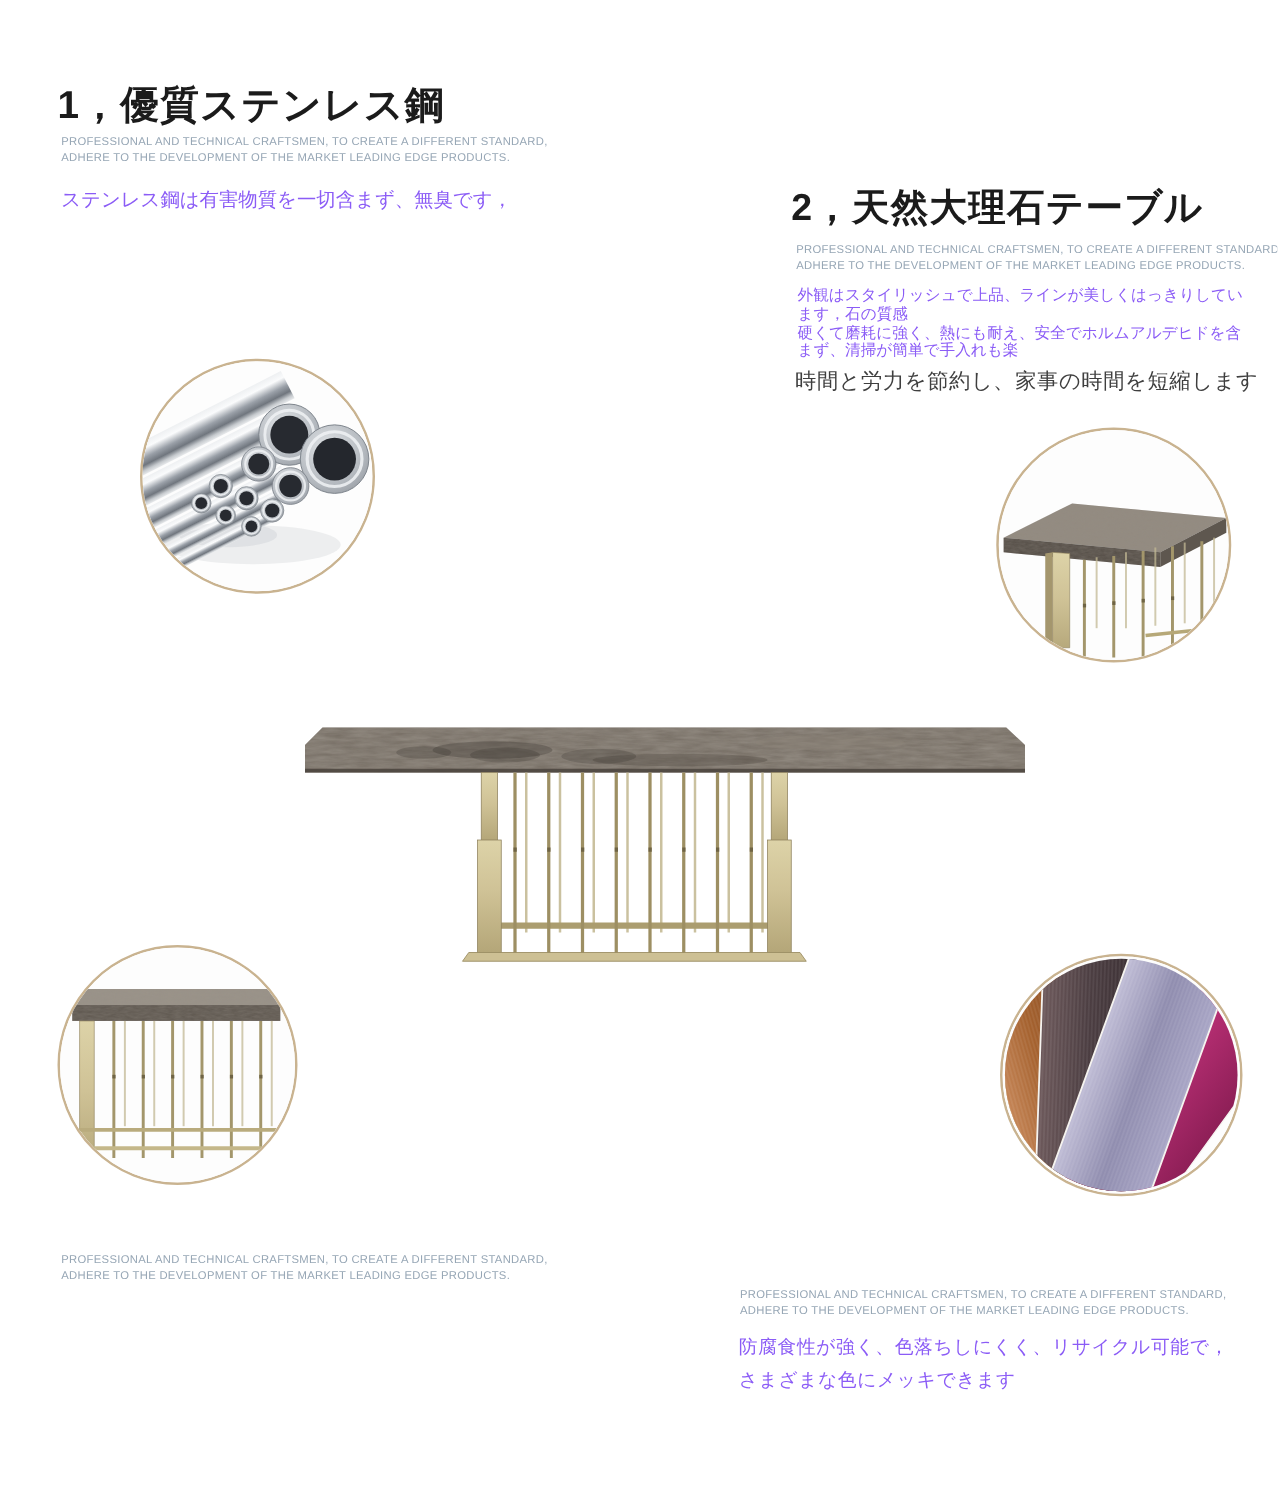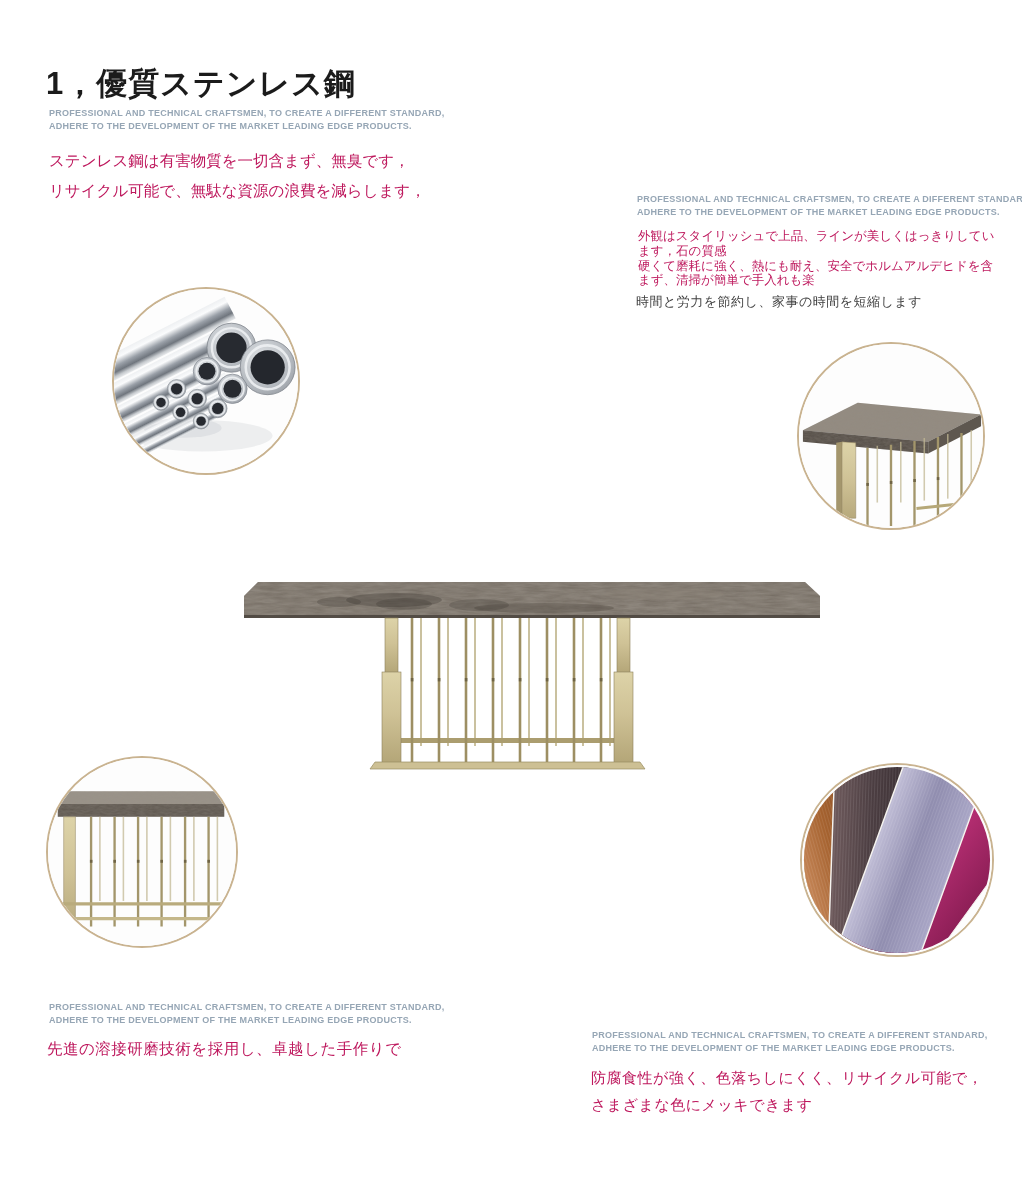--- a/index.html
+++ b/index.html
@@ -11,47 +11,46 @@
   .heading{
     margin:0;color:#1b1b1b;font-weight:600;letter-spacing:1px;line-height:1.15;
     font-family:"Liberation Sans","DejaVu Sans",sans-serif;
   }
   .heading.h1{font-size:31px;}
   .heading.h2{font-size:30px;}
   .heading.h3{font-size:33px;font-weight:900;-webkit-text-stroke:0.9px #161616;}
   .heading.h4{font-size:31px;}
   .tagline{
     width:400px;color:#96a6b5;font-size:9px;line-height:13px;letter-spacing:0.25px;
-    font-weight:700;
+    font-weight:400;
   }
-  .body-text{color:#be185d;}
+  .body-text{color:#8b5cf6;}
   .body-1{font-size:15.5px;line-height:29.5px;}
   .body-2{font-size:12.5px;line-height:14.8px;width:395px;}
-  .note-2{font-size:13px;color:#3f3f3f;letter-spacing:0.5px;}
+  .note-2{font-size:17px;color:#3f3f3f;letter-spacing:0.5px;}
   .body-3{font-size:15.5px;line-height:20px;letter-spacing:0.5px;}
   .body-4{font-size:15px;line-height:27px;letter-spacing:0.5px;}
   .circle-photo{
     border-radius:50%;border:2px solid #c9b390;overflow:hidden;background:#fff;
     box-sizing:border-box;
   }
   .circle-photo svg{display:block;width:100%;height:100%;}
 </style>
 </head>
 <body>
 
 <div class="page">
 
   <h2 class="abs heading h1" style="left:46px;top:66px;">1，優質ステンレス鋼</h2>
   <div class="abs tagline" style="left:49px;top:107px;">
     <div>PROFESSIONAL AND TECHNICAL CRAFTSMEN, TO CREATE A DIFFERENT STANDARD,</div>
     <div>ADHERE TO THE DEVELOPMENT OF THE MARKET LEADING EDGE PRODUCTS.</div>
   </div>
   <div class="abs body-text body-1" style="left:49px;top:146px;">
     <div>ステンレス鋼は有害物質を一切含まず、無臭です，</div>
-    <div>リサイクル可能で、無駄な資源の浪費を減らします，</div>
   </div>
 
   <div class="abs circle-photo" style="left:112px;top:287px;width:188px;height:188px;">
     <svg viewBox="0 0 188 188">
       <defs>
         <linearGradient id="tubeBody" x1="0" y1="0" x2="0" y2="1">
           <stop offset="0" stop-color="#eef0f2"></stop>
             <stop offset="0.22" stop-color="#fafbfc"></stop>
           <stop offset="0.5" stop-color="#9aa0a8"></stop>
             <stop offset="0.72" stop-color="#70767e"></stop>
@@ -123,20 +122,21 @@
           </g>
         <g>
             <circle cx="89" cy="135" r="8" fill="url(#ringFace)" stroke="#7d838b" stroke-width="0.6"></circle>
             <circle cx="89" cy="135" r="6.2" fill="none" stroke="#f0f2f4" stroke-width="1.2" opacity="0.85"></circle>
             <circle cx="89" cy="135" r="4.8" fill="#272a30"></circle>
           </g>
       </g>
     </svg>
   </div>
 
+  <h2 class="abs heading h2" style="left:633px;top:150px;">2，天然大理石テーブル</h2>
   <div class="abs tagline" style="left:637px;top:193px;">
     <div>PROFESSIONAL AND TECHNICAL CRAFTSMEN, TO CREATE A DIFFERENT STANDARD,</div>
     <div>ADHERE TO THE DEVELOPMENT OF THE MARKET LEADING EDGE PRODUCTS.</div>
   </div>
   <div class="abs body-text body-2" style="left:638px;top:229px;">
     <div>外観はスタイリッシュで上品、ラインが美しくはっきりしてい</div>
     <div>ます，石の質感</div>
     <div>硬くて磨耗に強く、熱にも耐え、安全でホルムアルデヒドを含</div>
     <div>まず、清掃が簡単で手入れも楽</div>
   </div>
@@ -391,21 +391,20 @@
           </g>
       </g>
     </svg>
   </div>
 
   <div class="abs tagline" style="left:49px;top:1001px;">
     <div>PROFESSIONAL AND TECHNICAL CRAFTSMEN, TO CREATE A DIFFERENT STANDARD,</div>
     <div>ADHERE TO THE DEVELOPMENT OF THE MARKET LEADING EDGE PRODUCTS.</div>
   </div>
   <div class="abs body-text body-3" style="left:47px;top:1039px;">
-    <div>先進の溶接研磨技術を採用し、卓越した手作りで</div>
   </div>
 
   <div class="abs tagline" style="left:592px;top:1029px;">
     <div>PROFESSIONAL AND TECHNICAL CRAFTSMEN, TO CREATE A DIFFERENT STANDARD,</div>
     <div>ADHERE TO THE DEVELOPMENT OF THE MARKET LEADING EDGE PRODUCTS.</div>
   </div>
   <div class="abs body-text body-4" style="left:591px;top:1064px;">
     <div>防腐食性が強く、色落ちしにくく、リサイクル可能で，</div>
     <div>さまざまな色にメッキできます</div>
   </div>

